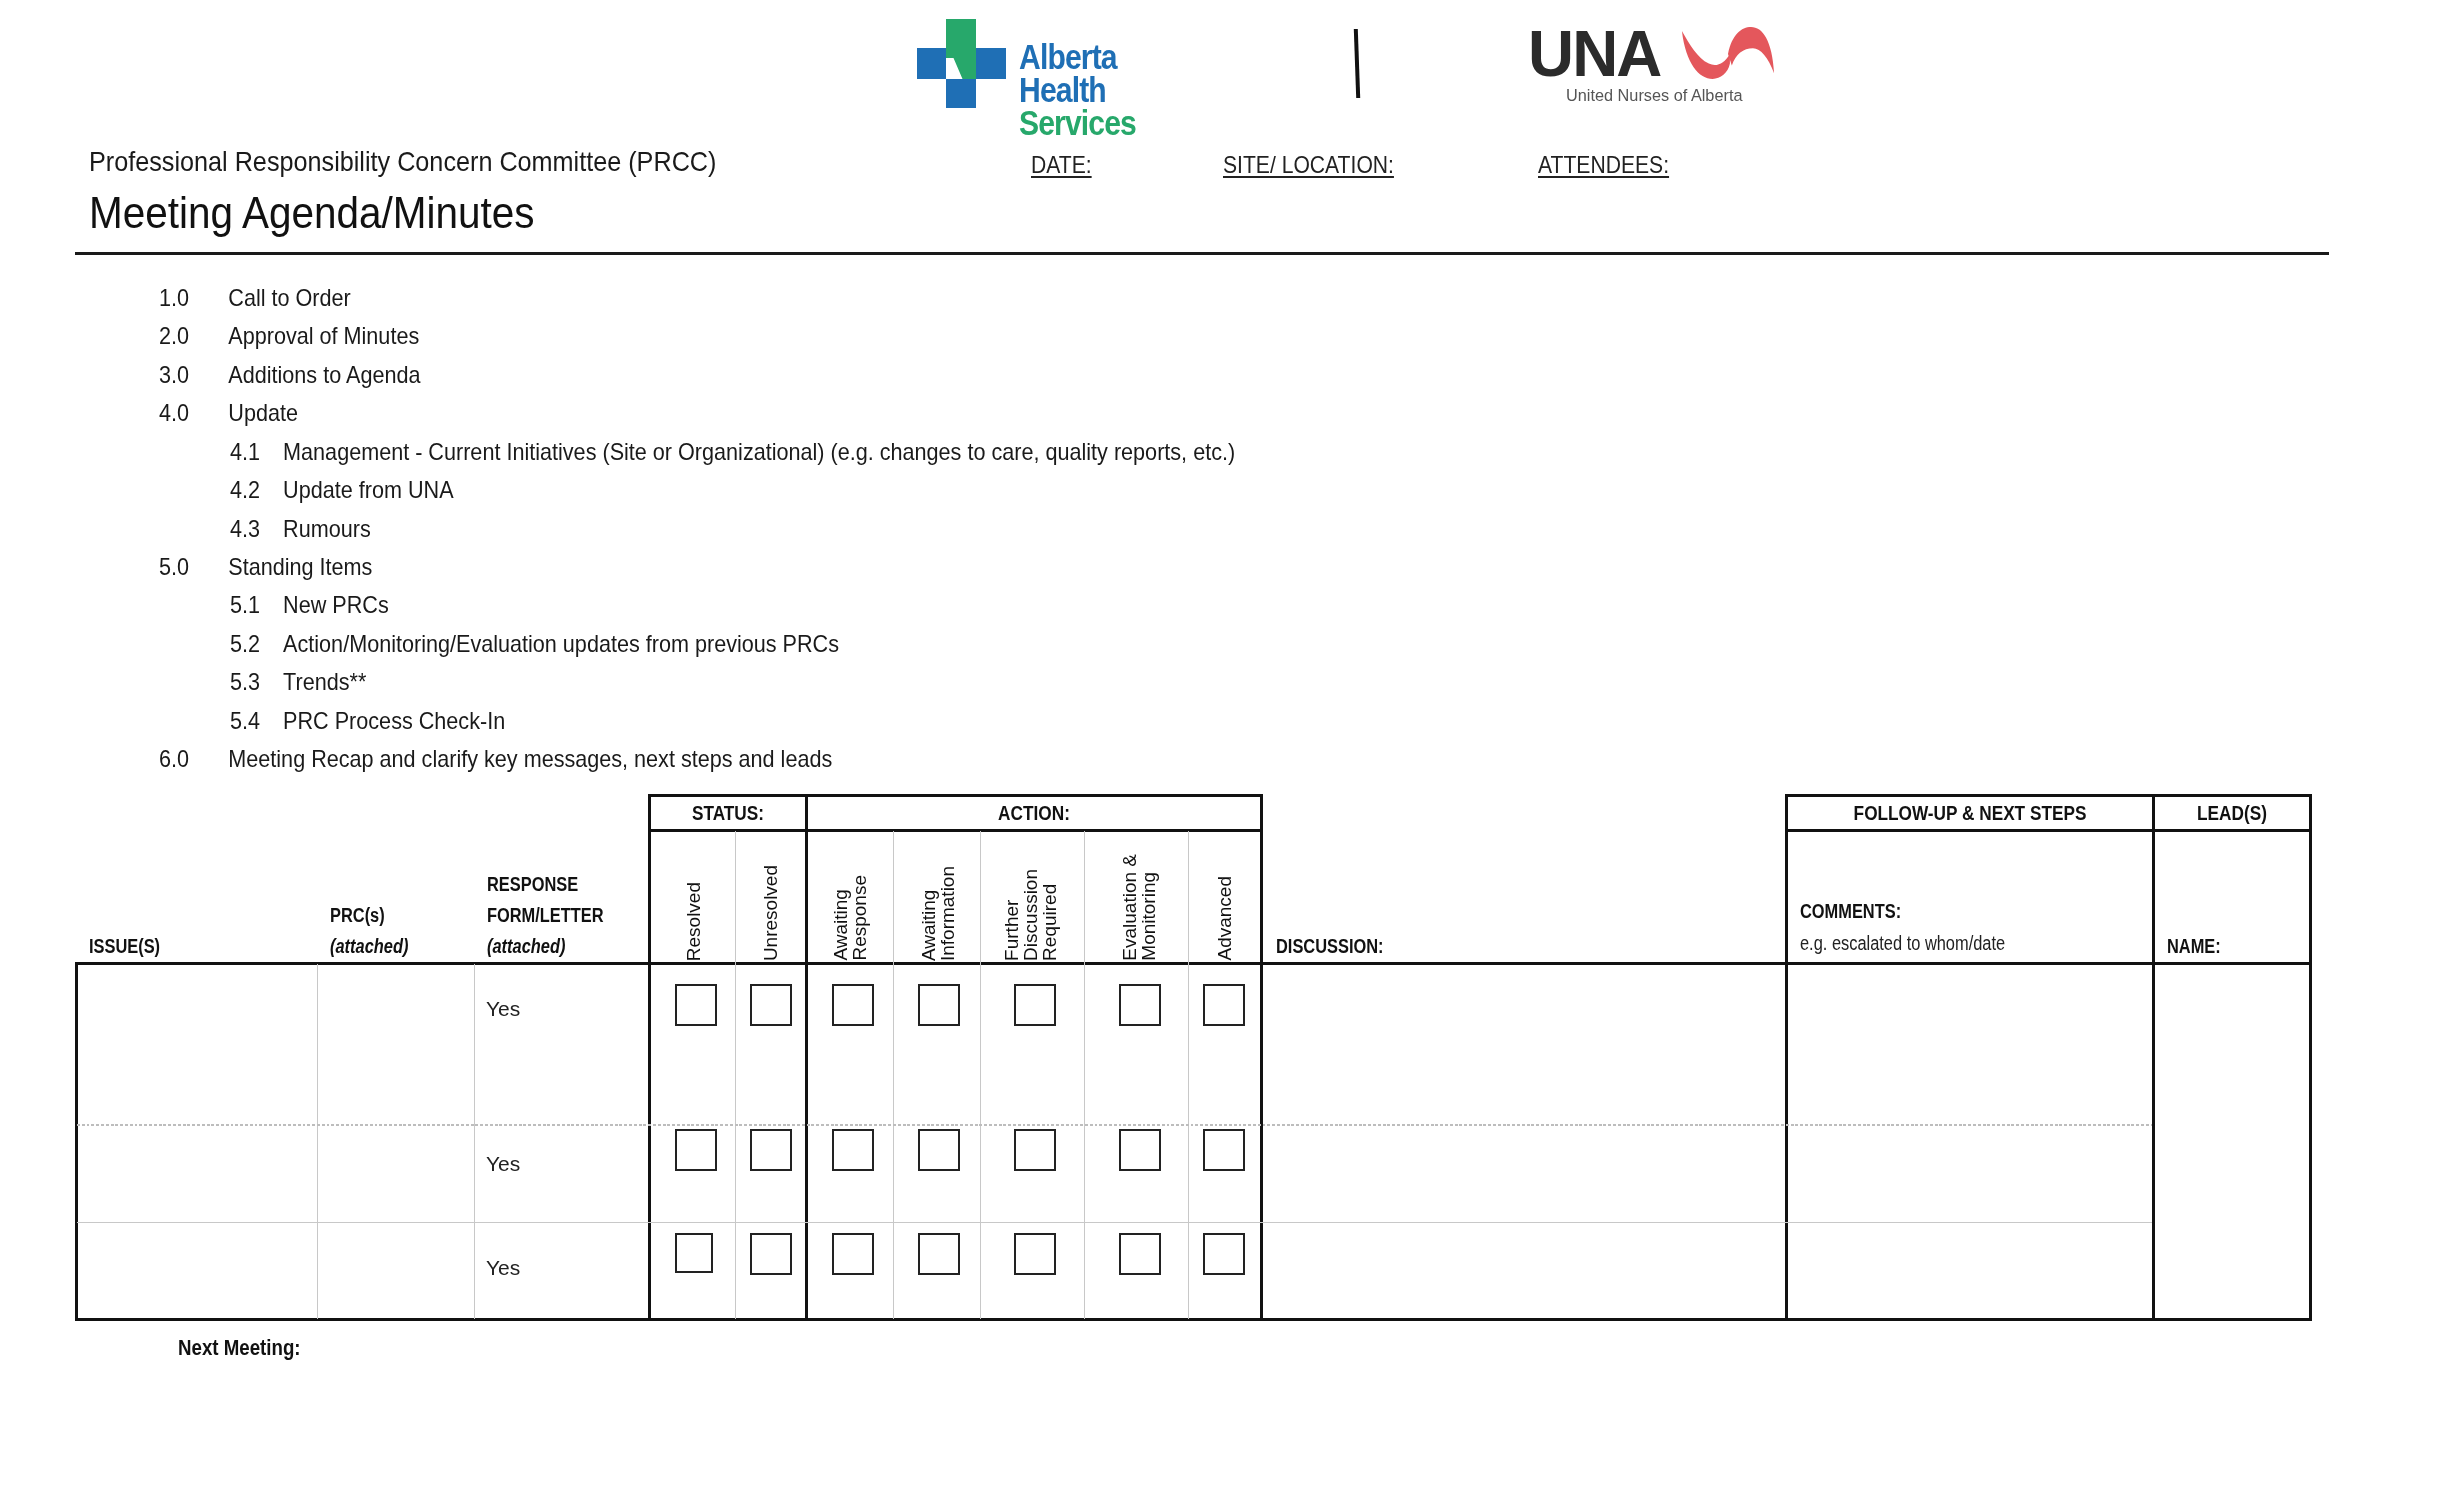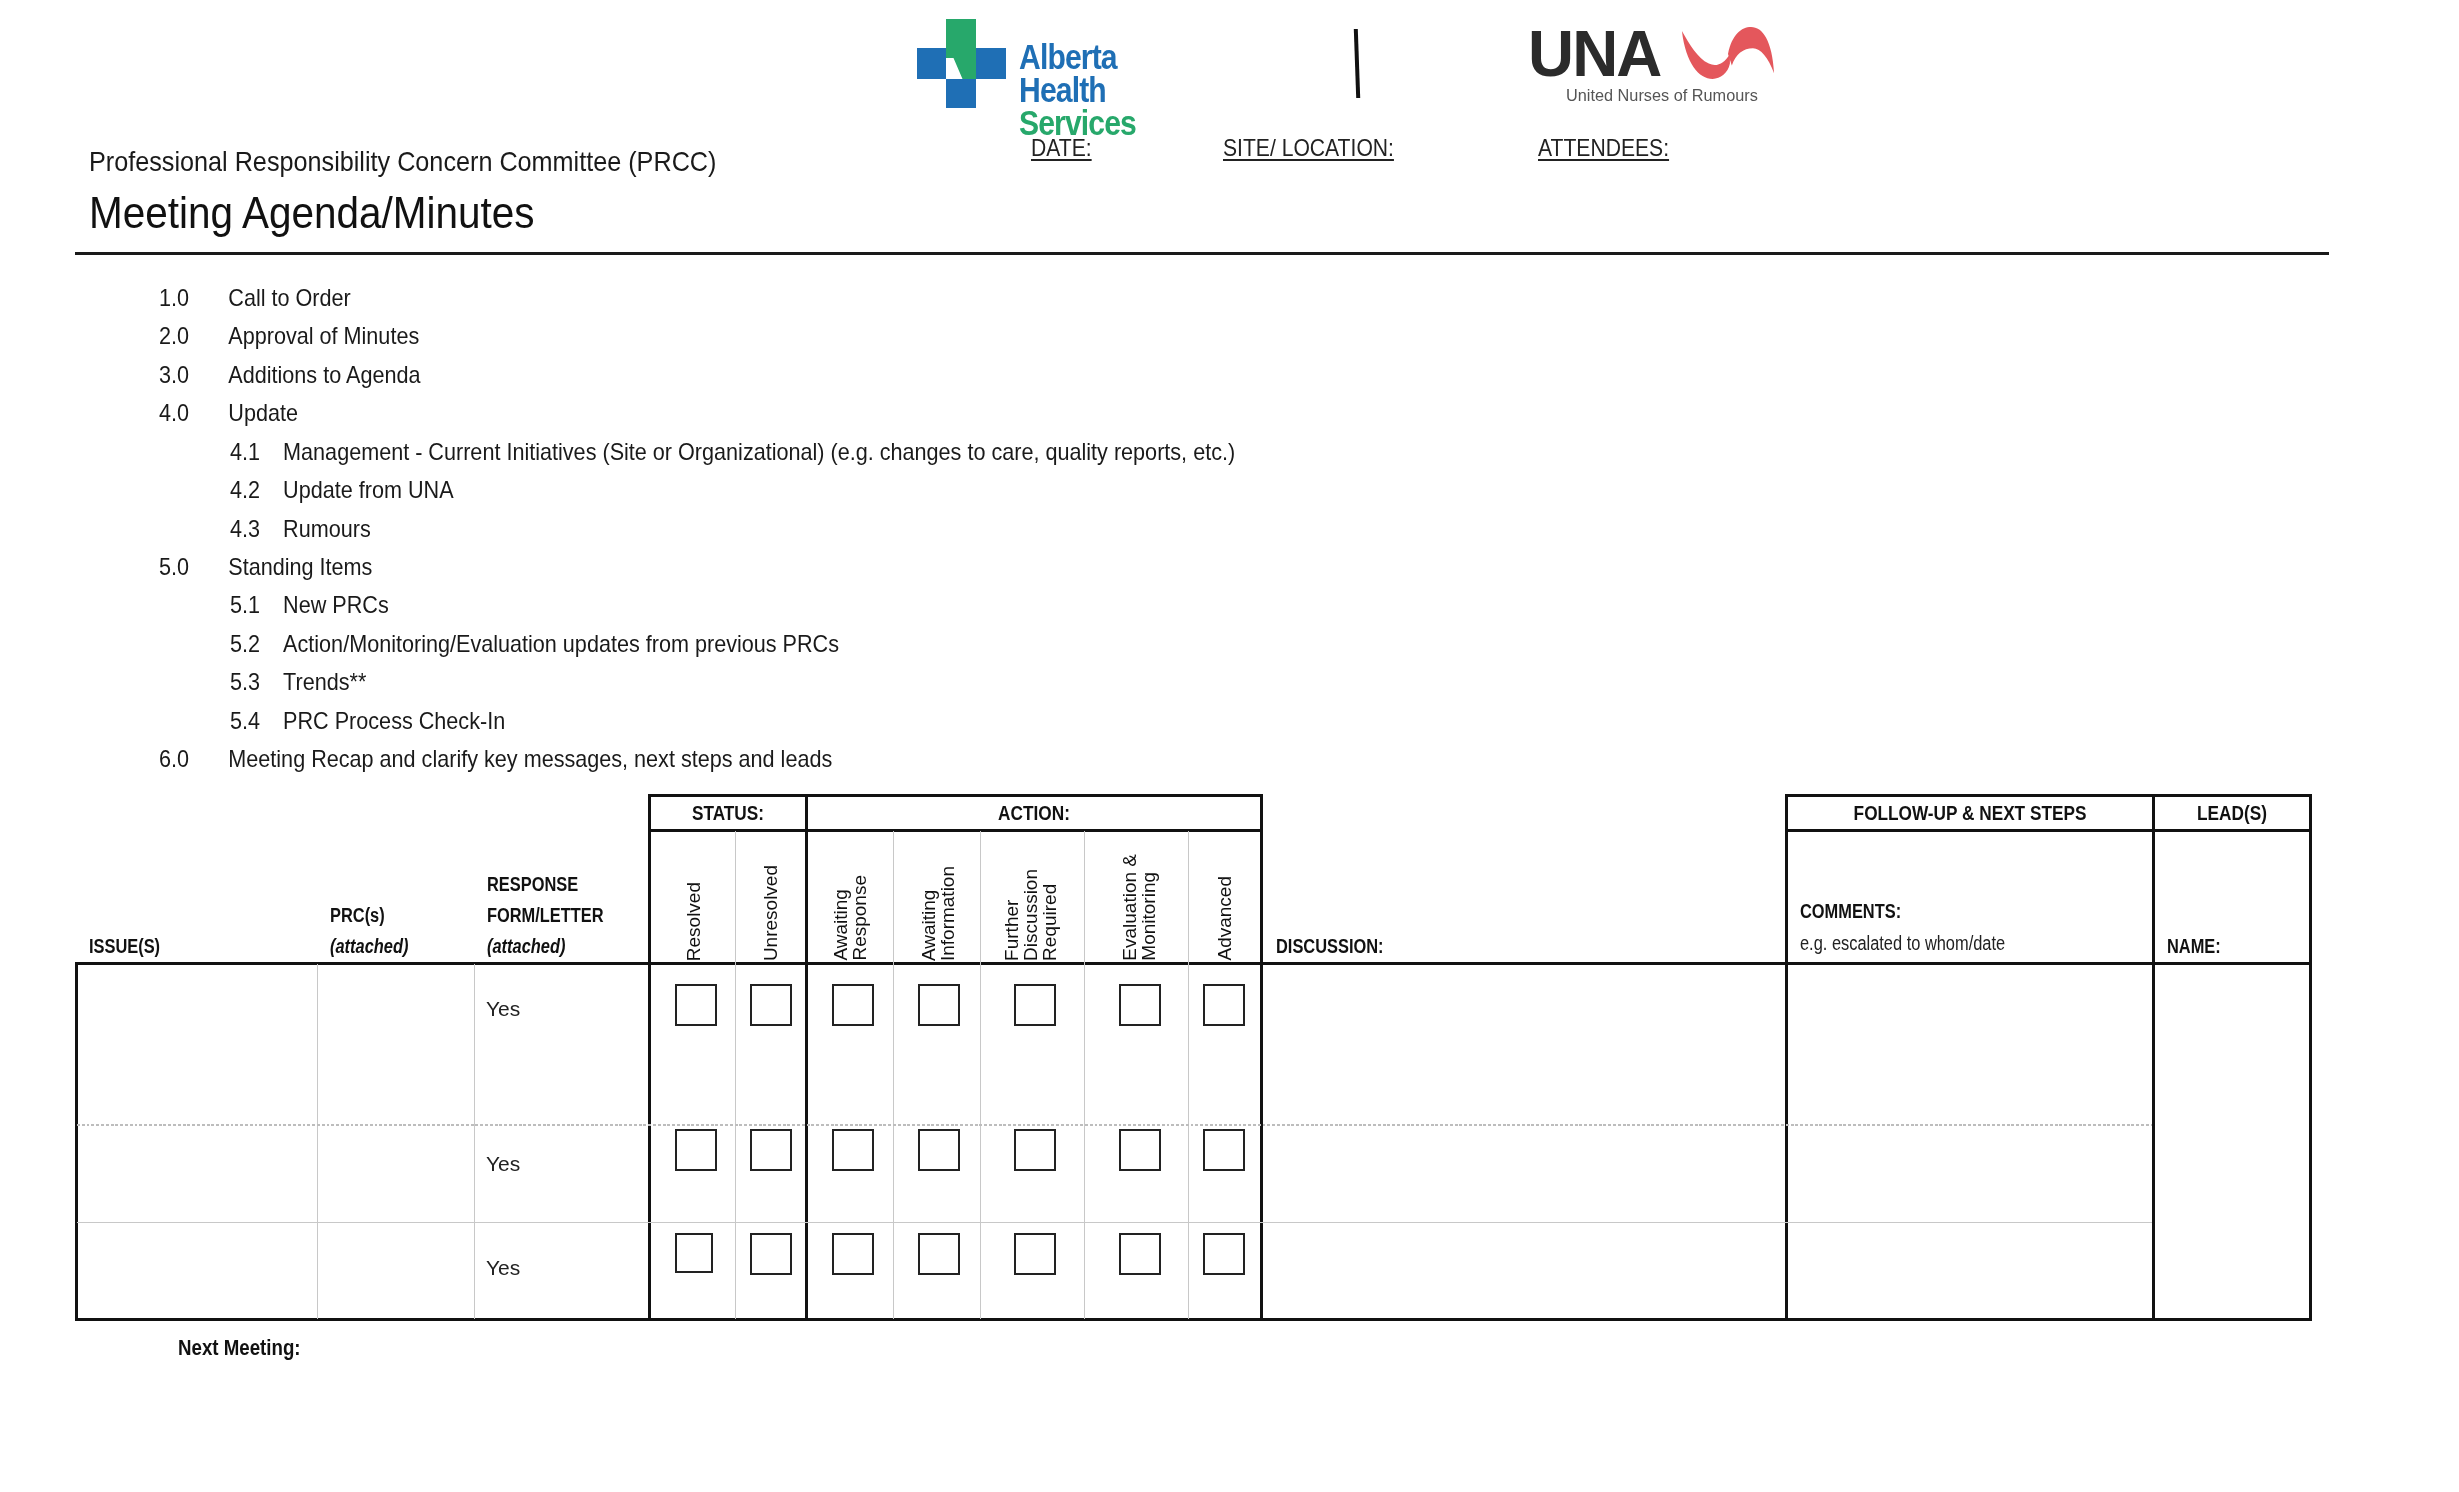--- a/index.html
+++ b/index.html
@@ -16,21 +16,21 @@
   .ahs-text .l2 { color: #27a86b; display: block; }
 
   .logo-divider { position: absolute; left: 1355px; top: 29px; width: 3.8px; height: 69px; background: #111; transform: rotate(-2deg); }
 
   .una-logo { position: absolute; left: 1528px; top: 21px; width: 269px; height: 86px; }
   .una-word { position: absolute; left: 0; top: 0; font-family: "Liberation Sans", sans-serif; font-weight: bold;
               font-size: 65px; line-height: 65px; color: #2b2b2b; letter-spacing: -1.9px; transform: scaleX(0.98); transform-origin: left top; }
   .una-mark { position: absolute; left: 152px; top: 3.8px; width: 96px; height: 56px; }
   .una-sub { position: absolute; left: 38px; top: 65px; font-size: 16.3px; color: #555; white-space: nowrap; }
 
-  .meta-fields { position: absolute; top: 134px; left: 0; width: 100%; height: 38px; }
+  .meta-fields { position: absolute; top: 151px; left: 0; width: 100%; height: 38px; }
   .meta-field { position: absolute; font-size: 24px; color: #222; text-decoration: underline; text-underline-offset: 2.9px;
                 transform: scaleX(0.88); transform-origin: left top; white-space: nowrap; }
 
   .subtitle { position: absolute; left: 89px; top: 146px; font-size: 28px; color: #1a1a1a; white-space: nowrap;
               transform: scaleX(0.9); transform-origin: left top; }
   .title { position: absolute; left: 89px; top: 188px; font-size: 44px; color: #111; white-space: nowrap;
            transform: scaleX(0.92); transform-origin: left top; }
   .title-rule { position: absolute; left: 75px; top: 252px; width: 2254px; height: 2.9px; background: #1a1a1a; }
 
   
@@ -76,21 +76,21 @@
 </div>
 
 <div class="logo-divider"></div>
 
 <div class="una-logo">
   <div class="una-word">UNA</div>
   <svg class="una-mark" viewBox="0 0 100 58">
     <path d="M2 6 C 6 40, 20 56, 34 56 C 42 56, 50 50, 52 40 L 52 30 C 46 40, 38 44, 30 40 C 18 34, 10 20, 2 6 Z" fill="#e4575c"></path>
     <path d="M50 30 C 54 10, 64 2, 74 2 C 86 2, 96 16, 98 50 C 92 34, 84 24, 76 24 C 66 24, 58 30, 54 42 Z" fill="#e4575c"></path>
   </svg>
-  <div class="una-sub">United Nurses of Rumours</div>
+  <div class="una-sub">United Nurses of Alberta</div>
 </div>
 
 <div class="meta-fields">
   <span class="meta-field" style="left:1031px;">DATE:</span>
   <span class="meta-field" style="left:1223px;">SITE/ LOCATION:</span>
   <span class="meta-field" style="left:1538px;">ATTENDEES:</span>
 </div>
 
 <div class="subtitle">Professional Responsibility Concern Committee (PRCC)</div>
 <div class="title">Meeting Agenda/Minutes</div>

